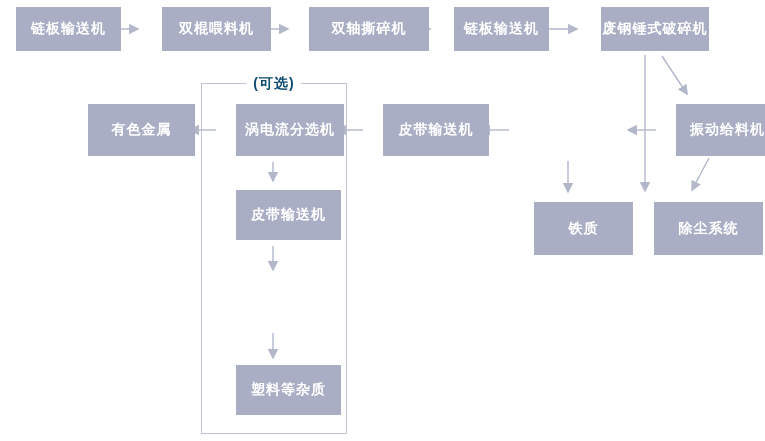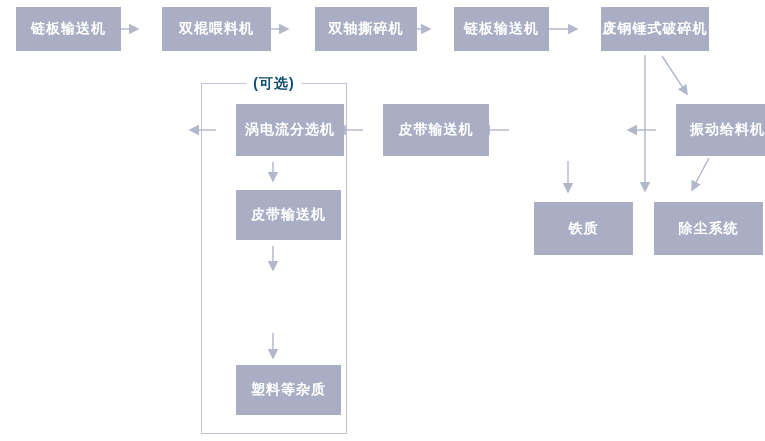--- a/index.html
+++ b/index.html
@@ -73,24 +73,25 @@
       <line x1="568" y1="161" x2="568" y2="192" marker-end="url(#ah)"></line>
       <line x1="709" y1="158" x2="692" y2="190" marker-end="url(#ah)"></line>
       <line x1="273" y1="162" x2="273" y2="181" marker-end="url(#ah)"></line>
       <line x1="273" y1="246" x2="273" y2="270" marker-end="url(#ah)"></line>
       <line x1="273" y1="333" x2="273" y2="358" marker-end="url(#ah)"></line>
     </g>
   </svg>
 
   <div class="node" style="left:0;   top:7px; width:105px;height:44px;">链板输送机</div>
   <div class="node" style="left:146px;top:7px; width:109px;height:44px;">双棍喂料机</div>
-  <div class="node" style="left:299px;top:7px; width:102px;height:44px;text-align:center;">双轴撕碎机</div>
+  <div class="node" style="left:293px;top:7px; width:120px;height:44px;text-align:center;">双轴撕碎机</div>
   <div class="node" style="left:438px;top:7px; width:95px; height:44px;">链板输送机</div>
   <div class="node" style="left:585px;top:7px; width:108px;height:44px;">废钢锤式破碎机</div>
 
+  <div class="node" style="left:72px; top:104px;width:107px;height:52px;">有色金属</div>
   <div class="node" style="left:220px;top:104px;width:108px;height:52px;">涡电流分选机</div>
   <div class="node" style="left:367px;top:104px;width:106px;height:52px;">皮带输送机</div>
   <div class="node" style="left:660px;top:104px;width:103px;height:52px;">振动给料机</div>
 
   <div class="node" style="left:518px;top:202px;width:99px; height:53px;">铁质</div>
   <div class="node" style="left:638px;top:202px;width:109px;height:53px;">除尘系统</div>
 
   <div class="node" style="left:220px;top:190px;width:105px;height:50px;">皮带输送机</div>
   <div class="node" style="left:220px;top:365px;width:105px;height:50px;">塑料等杂质</div>
 

